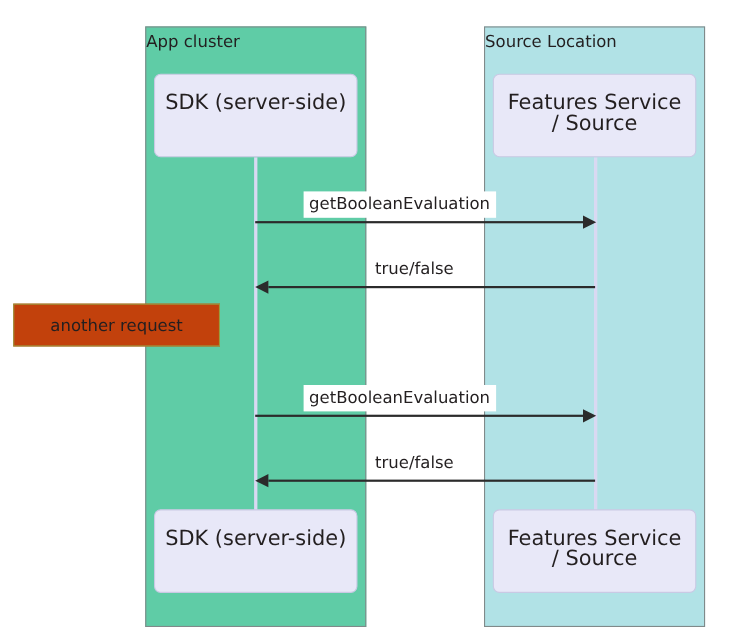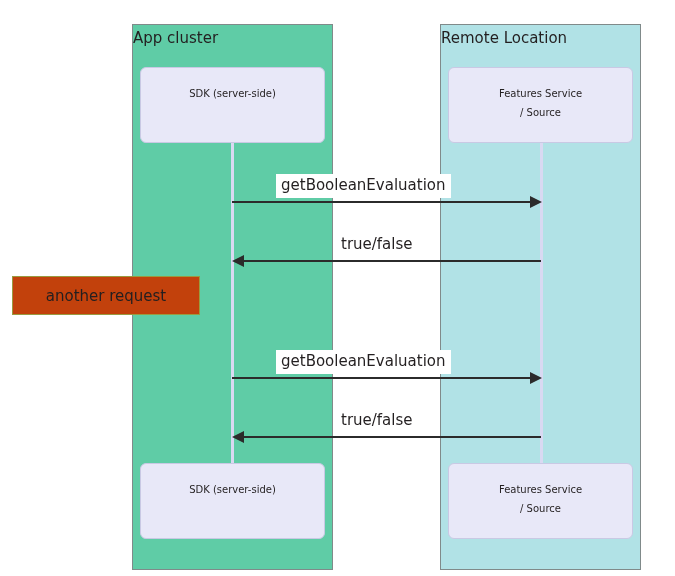--- a/index.html
+++ b/index.html
@@ -54,21 +54,21 @@
     box-sizing: border-box;
     background: #e8e8f8;
     border: 1px solid #c9c9e4;
     border-radius: 6px;
     display: flex;
     align-items: flex-start;
     justify-content: center;
     padding-top: 16px;
   }
   .actor-label {
-    font-size: 10px;
+    font-size: 19px;
     color: #231f20;
     text-align: center;
     line-height: 19px;
     white-space: pre-line;
   }
 
   
   .msg-line {
     position: absolute;
     height: 2px;
@@ -113,21 +113,21 @@
 </head>
 <body>
 
 <div id="diagram">
 
   <div class="group-box green" style="left:132px; top:24px; width:201px; height:546px;">
     <div class="group-title">App cluster</div>
   </div>
 
   <div class="group-box teal" style="left:440px; top:24px; width:201px; height:546px;">
-    <div class="group-title">Remote Location</div>
+    <div class="group-title">Source Location</div>
   </div>
 
   <div class="lifeline" style="left:231px; top:143px; height:328px;"></div>
   <div class="lifeline" style="left:540px; top:143px; height:328px;"></div>
 
   <div class="actor-box" style="left:140px; top:67px; width:185px; height:76px;">
     <span class="actor-label">SDK (server-side)</span>
   </div>
 
   <div class="actor-box" style="left:448px; top:67px; width:185px; height:76px;">

